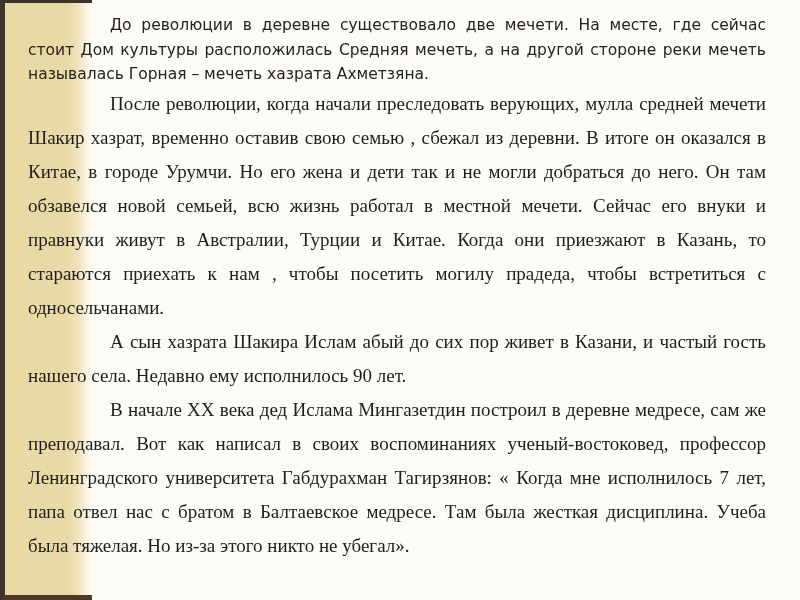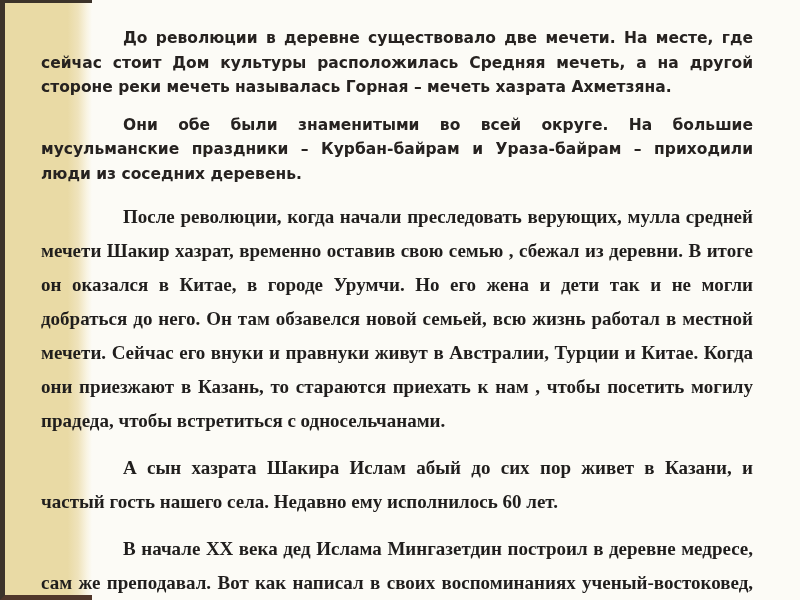--- a/index.html
+++ b/index.html
@@ -31,43 +31,41 @@
       #f9f4e3 94%,
       #fcfbf6 100%);
   }
   .text-body {
     position: absolute;
     left: 28px;
     right: 34px;
     top: 13px;
   }
   .text-body p {
-    margin: 13px;
+    margin: 0;
     text-indent: 82px;
     text-align: justify;
     color: #201e1d;
-    font-weight: bold;
   }
   p.sans {
     font-family: "DejaVu Sans", sans-serif;
     font-size: 15.5px;
     line-height: 24.6px;
     color: #262220;
   }
   p.serif {
     font-family: "Liberation Serif", serif;
     font-size: 19px;
     line-height: 34px;
   }
 </style>
 </head>
 <body>
 
 <div class="slide">
   <div class="band"></div>
   <div class="text-body">
     <p class="sans">До революции  в деревне  существовало  две  мечети. На месте, где сейчас стоит Дом  культуры  расположилась  Средняя  мечеть,  а на другой стороне реки мечеть называлась  Горная  – мечеть  хазрата  Ахметзяна.</p>
-    <p class="sans">Они обе  были знаменитыми во всей  округе.  На большие мусульманские праздники – Курбан-байрам  и  Ураза-байрам – приходили  люди  из  соседних деревень.</p>
     <p class="serif">После революции, когда начали преследовать верующих, мулла средней мечети  Шакир  хазрат, временно оставив свою семью , сбежал из деревни. В итоге он оказался в Китае, в городе Урумчи. Но его жена и дети так и не могли добраться до него. Он там обзавелся  новой семьей, всю  жизнь работал в местной мечети. Сейчас его внуки и правнуки живут в Австралии,  Турции и  Китае. Когда они приезжают  в Казань, то  стараются приехать к нам , чтобы   посетить могилу прадеда, чтобы встретиться с односельчанами.</p>
-    <p class="serif">А сын  хазрата  Шакира  Ислам  абый до сих пор живет в Казани, и частый гость нашего села. Недавно ему исполнилось 60 лет.</p>
+    <p class="serif">А сын  хазрата  Шакира  Ислам  абый до сих пор живет в Казани, и частый гость нашего села. Недавно ему исполнилось 90 лет.</p>
     <p class="serif">В начале XX века дед Ислама Мингазетдин построил в деревне медресе, сам же  преподавал.   Вот  как  написал  в  своих  воспоминаниях   ученый-востоковед, профессор  Ленинградского  университета  Габдурахман  Тагирзянов: « Когда мне исполнилось 7 лет,  папа отвел нас с братом в  Балтаевское медресе. Там была жесткая дисциплина. Учеба была тяжелая. Но из-за этого никто не убегал».</p>
   </div>
 </div>
 
 </body></html>

